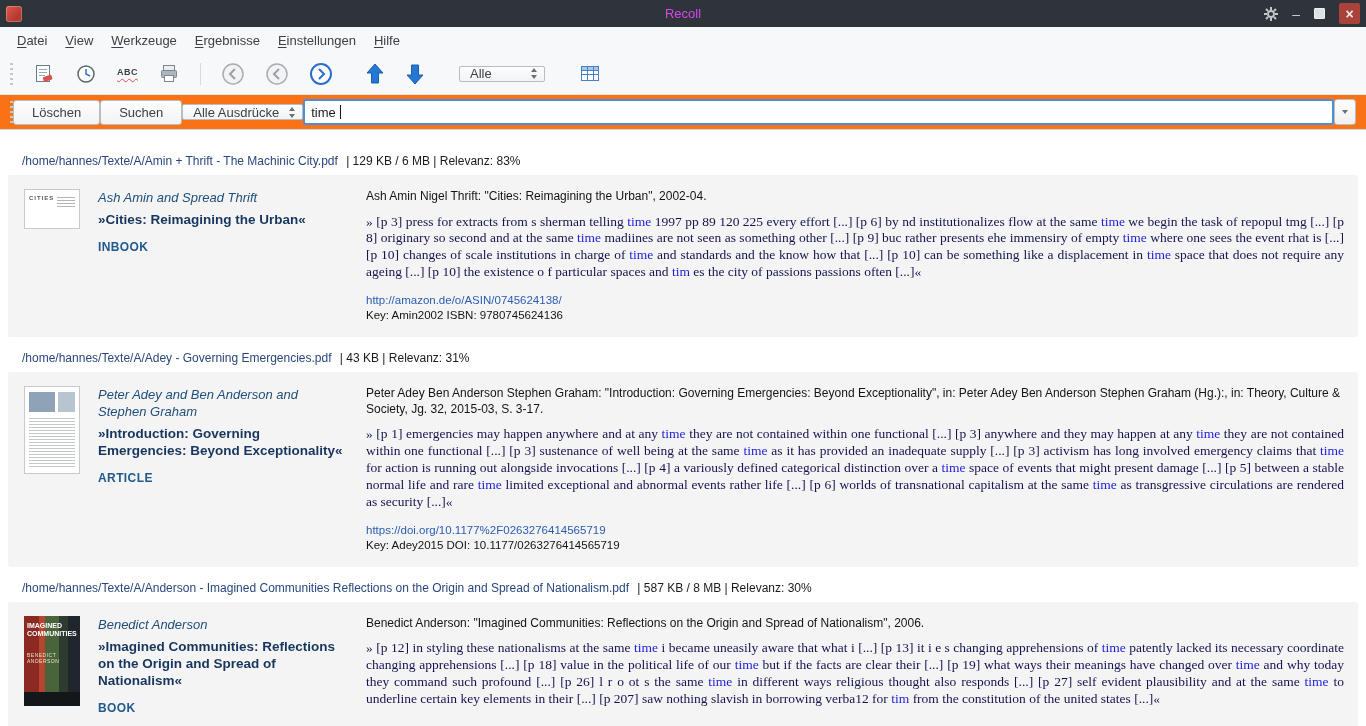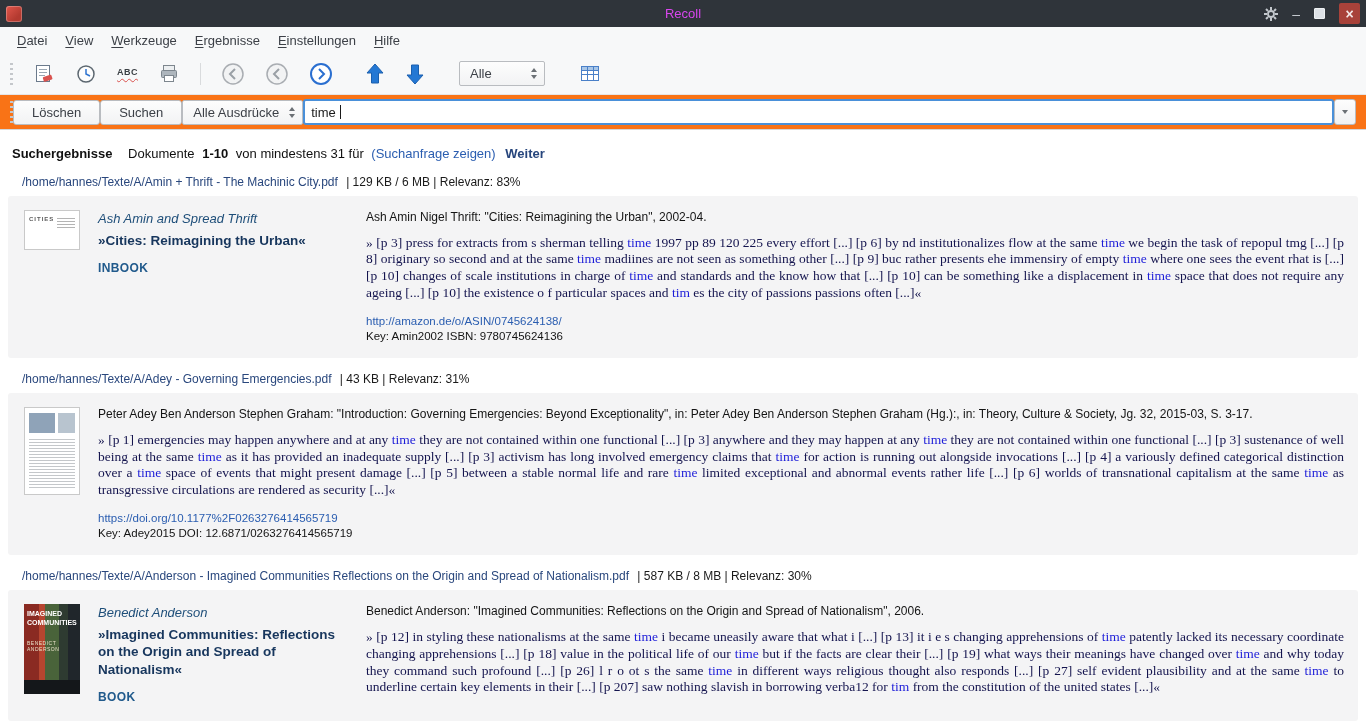--- a/index.html
+++ b/index.html
@@ -49,21 +49,21 @@
     text-decoration:underline wavy #d9534f 1px; text-underline-offset:3px; padding-bottom:3px; }
   .toolbar .combo { min-width:86px; }
 
   
   .btn {
     height:25px; padding:0 18px; font-size:13px; color:#3c4047;
     background:linear-gradient(#fdfdfd,#f2f3f4);
     border:1px solid #b9bcc0; border-radius:3px;
   }
   .combo {
-    height:25px; display:flex; align-items:center; gap:10px; padding:0 7px 0 10px;
+    height:16px; display:flex; align-items:center; gap:10px; padding:0 7px 0 10px;
     font-size:13px; color:#3c4047;
     background:linear-gradient(#fdfdfd,#f2f3f4);
     border:1px solid #b9bcc0; border-radius:2px;
   }
   .spin { display:flex; flex-direction:column; gap:3px; margin-left:auto; }
   .tri-up { width:0; height:0; border-left:3.5px solid transparent; border-right:3.5px solid transparent; border-bottom:4px solid #6b7075; }
   .tri-down { width:0; height:0; border-left:3.5px solid transparent; border-right:3.5px solid transparent; border-top:4px solid #6b7075; }
 
   
   .searchrow {
@@ -280,28 +280,20 @@
     <div class="search-wrap">
       <input class="search-input" type="text" value="time" style="">
       <span class="caret"></span>
     </div>
     <button class="history-btn">
       <span class="tri-down"></span>
     </button>
   </div>
 
   <div class="results">
-    <div class="results-header">
-      <span class="rh-title">Suchergebnisse</span>
-      <span class="rh-part">Dokumente</span>
-      <span class="rh-range">1-10</span>
-      <span class="rh-part">von mindestens 31 für</span>
-      <span class="rh-link">(Suchanfrage zeigen)</span>
-      <span class="rh-next">Weiter</span>
-    </div>
     <div id="results-list">
         <section class="result">
     <div class="result-path-row">
       <span class="path">/home/hannes/Texte/A/Amin + Thrift - The Machinic City.pdf</span>
       <span class="meta">| 129 KB / 6 MB | Relevanz: 83%</span>
     </div>
     <div class="result-panel">
       <div class="thumb thumb-light-cover">
         <span class="thumb-text">CITIES</span>
         <span class="thumb-subtext"></span>
@@ -322,25 +314,30 @@
         <section class="result">
     <div class="result-path-row">
       <span class="path">/home/hannes/Texte/A/Adey - Governing Emergencies.pdf</span>
       <span class="meta">| 43 KB | Relevanz: 31%</span>
     </div>
     <div class="result-panel">
       <div class="thumb thumb-paper">
         <span class="thumb-text"></span>
         <span class="thumb-subtext"></span>
       </div>
+      <div class="result-mid">
+        <div class="author">Peter Adey and Ben Anderson and Stephen Graham</div>
+        <div class="title">»Introduction: Governing Emergencies: Beyond Exceptionality«</div>
+        <div class="doctype">ARTICLE</div>
+      </div>
       <div class="result-right">
         <div class="citation">Peter Adey Ben Anderson Stephen Graham: "Introduction: Governing Emergencies: Beyond Exceptionality", in: Peter Adey Ben Anderson Stephen Graham (Hg.):, in: Theory, Culture &amp; Society, Jg. 32, 2015-03, S. 3-17.</div>
         <div class="snippet">» [p 1] emergencies may happen anywhere and at any <span class="hl">time</span> they are not contained within one functional [...] [p 3] anywhere and they may happen at any <span class="hl">time</span> they are not contained within one functional [...] [p 3] sustenance of well being at the same <span class="hl">time</span> as it has provided an inadequate supply [...] [p 3] activism has long involved emergency claims that <span class="hl">time</span> for action is running out alongside invocations [...] [p 4] a variously defined categorical distinction over a <span class="hl">time</span> space of events that might present damage [...] [p 5] between a stable normal life and rare <span class="hl">time</span> limited exceptional and abnormal events rather life [...] [p 6] worlds of transnational capitalism at the same <span class="hl">time</span> as transgressive circulations are rendered as security [...]«</div>
         <a class="url">https://doi.org/10.1177%2F0263276414565719</a>
-        <div class="key">Key: Adey2015 DOI: 12.6871/0263276414565719</div>
+        <div class="key">Key: Adey2015 DOI: 10.1177/0263276414565719</div>
       </div>
     </div>
   </section>
         <section class="result">
     <div class="result-path-row">
       <span class="path">/home/hannes/Texte/A/Anderson - Imagined Communities Reflections on the Origin and Spread of Nationalism.pdf</span>
       <span class="meta">| 587 KB / 8 MB | Relevanz: 30%</span>
     </div>
     <div class="result-panel">
       <div class="thumb thumb-dark-cover">

